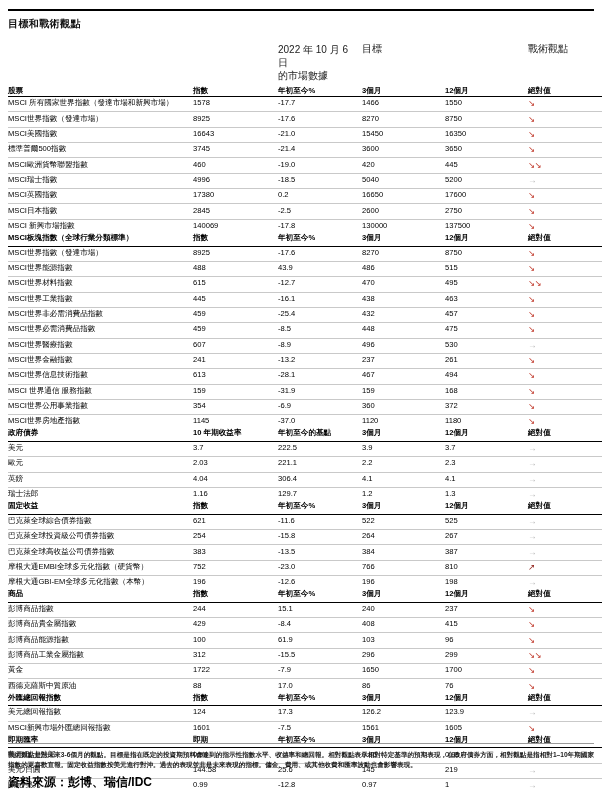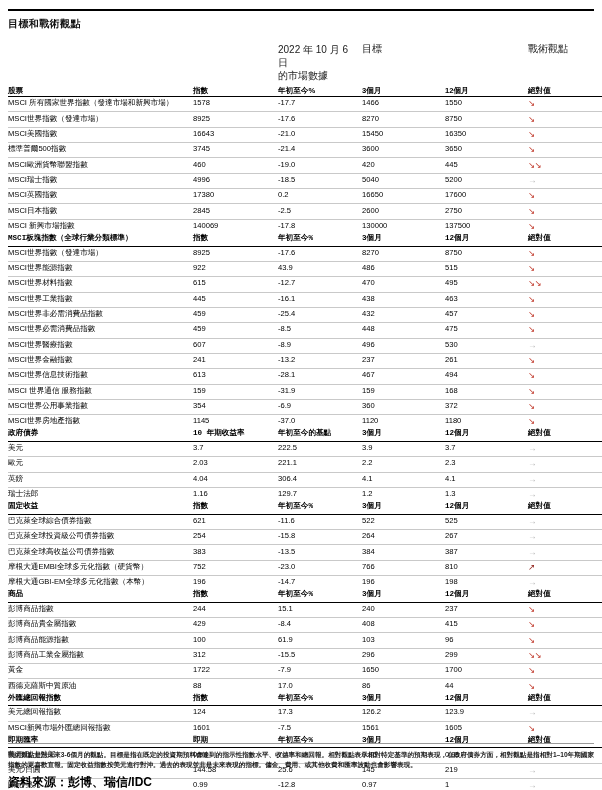--- a/index.html
+++ b/index.html
@@ -69,21 +69,20 @@
     border-bottom: 1.6px solid #000;
     padding-bottom: 0;
     color: #000;
   }
   
   tr.sectionhead td {
     font-weight: bold;
     border-bottom: 1.6px solid #000;
     padding-top: 0px;
     padding-bottom: 2.5px;
-    font-family: Liberation Mono, monospace;
   }
   tr.data td {
     border-bottom: 0.6px solid #c9c9c9;
   }
   tr.data.nosep td { border-bottom: none; margin-left: 27px; }
 
   .arrow {
     font-size: 8.5px;
     line-height: 1;
     letter-spacing: -0.5px;
@@ -238,21 +237,21 @@
         <tr class="data">
           <td>MSCI世界指數（發達市場）</td>
           <td>8925</td>
           <td>-17.6</td>
           <td>8270</td>
           <td>8750</td>
           <td><span class="arrow down">↘</span></td>
         </tr>
         <tr class="data">
           <td>MSCI世界能源指數</td>
-          <td>922</td>
+          <td>488</td>
           <td>43.9</td>
           <td>486</td>
           <td>515</td>
           <td><span class="arrow down">↘</span></td>
         </tr>
         <tr class="data">
           <td>MSCI世界材料指數</td>
           <td>615</td>
           <td>-12.7</td>
           <td>470</td>
@@ -407,21 +406,21 @@
           <td>摩根大通EMBI全球多元化指數（硬貨幣）</td>
           <td>752</td>
           <td>-23.0</td>
           <td>766</td>
           <td>810</td>
           <td><span class="arrow up">↗</span></td>
         </tr>
         <tr class="data nosep">
           <td>摩根大通GBI-EM全球多元化指數（本幣）</td>
           <td>196</td>
-          <td>-14.7</td>
+          <td>-12.6</td>
           <td>196</td>
           <td>198</td>
           <td><span class="arrow flat">→</span></td>
         </tr>
         <tr class="sectionhead">
           <td>商品</td>
           <td>指數</td>
           <td>年初至今%</td>
           <td>3個月</td>
           <td>12個月</td>
@@ -465,21 +464,21 @@
           <td>-7.9</td>
           <td>1650</td>
           <td>1700</td>
           <td><span class="arrow down">↘</span></td>
         </tr>
         <tr class="data nosep">
           <td>西德克薩斯中質原油</td>
           <td>88</td>
           <td>17.0</td>
           <td>86</td>
-          <td>44</td>
+          <td>76</td>
           <td><span class="arrow down">↘</span></td>
         </tr>
         <tr class="sectionhead">
           <td>外匯總回報指數</td>
           <td>指數</td>
           <td>年初至今%</td>
           <td>3個月</td>
           <td>12個月</td>
           <td>絕對值</td>
         </tr>

